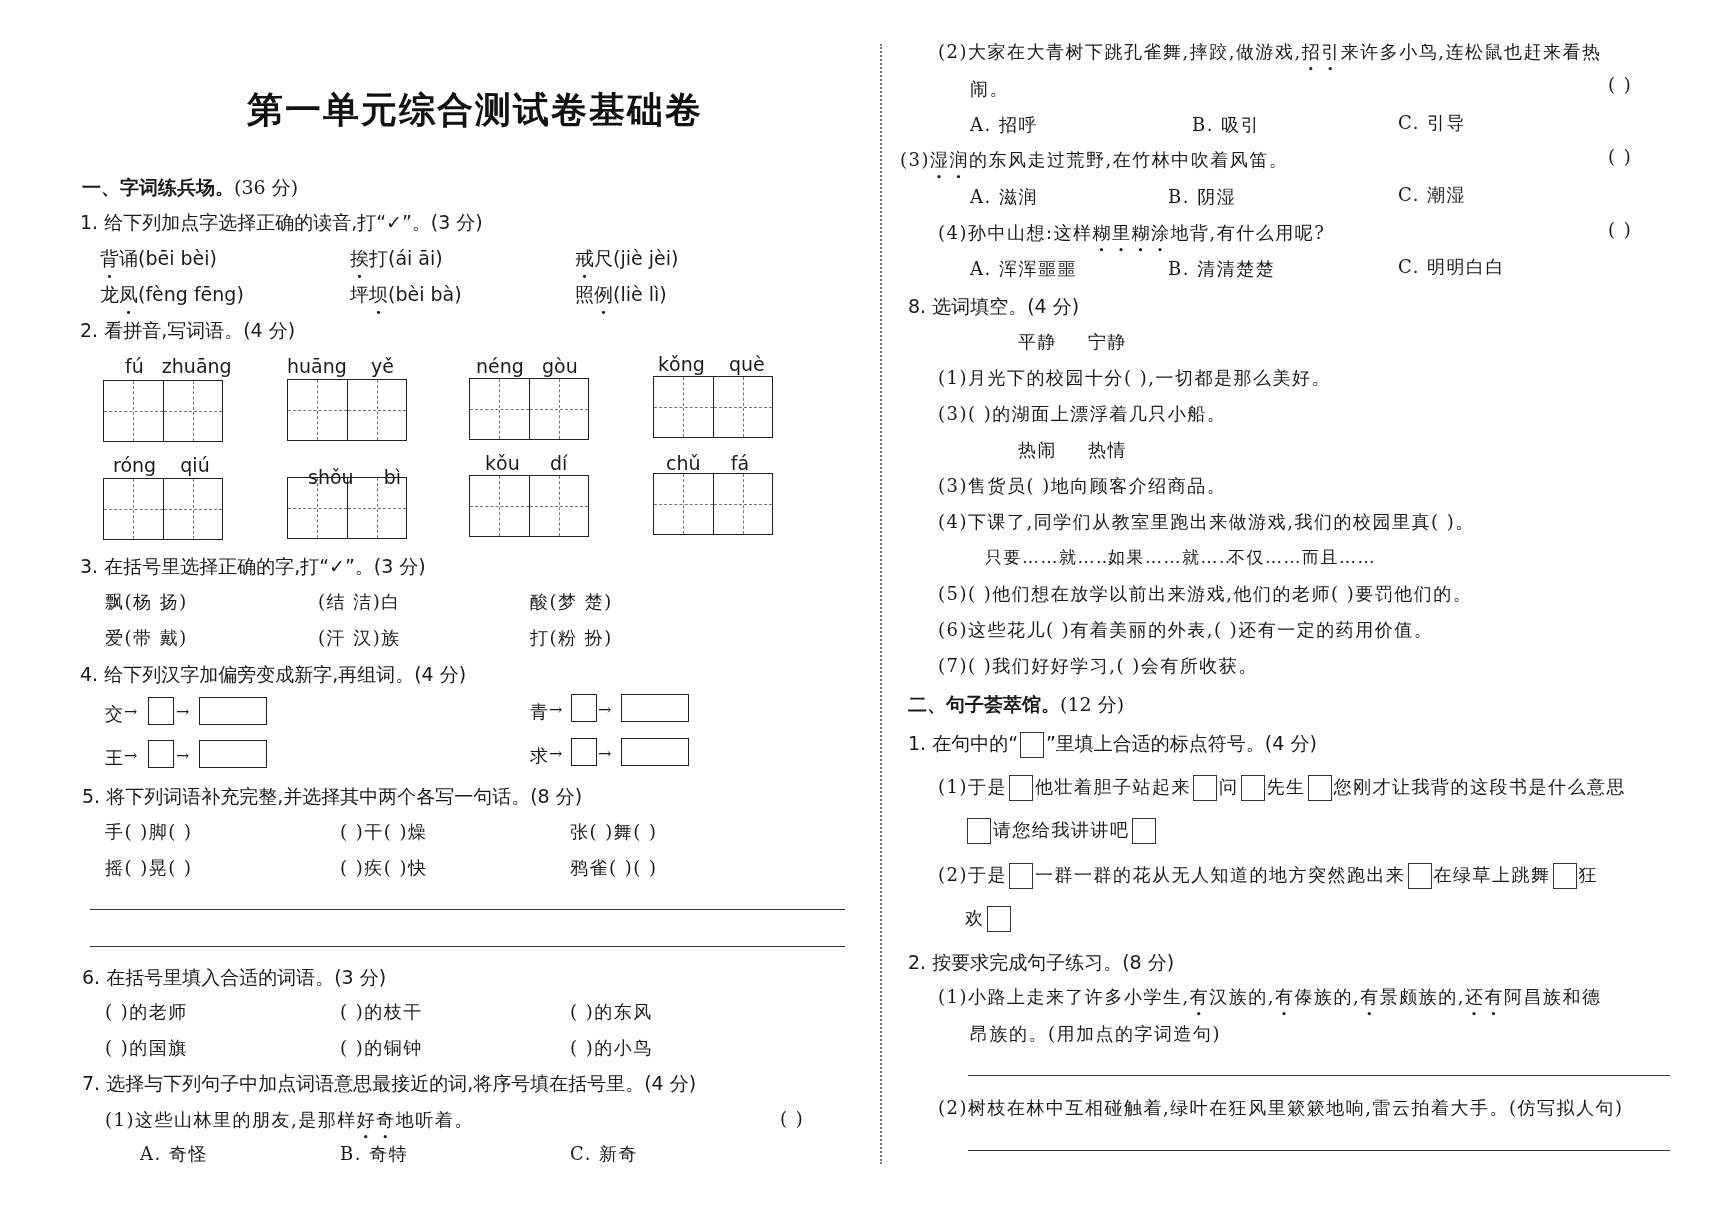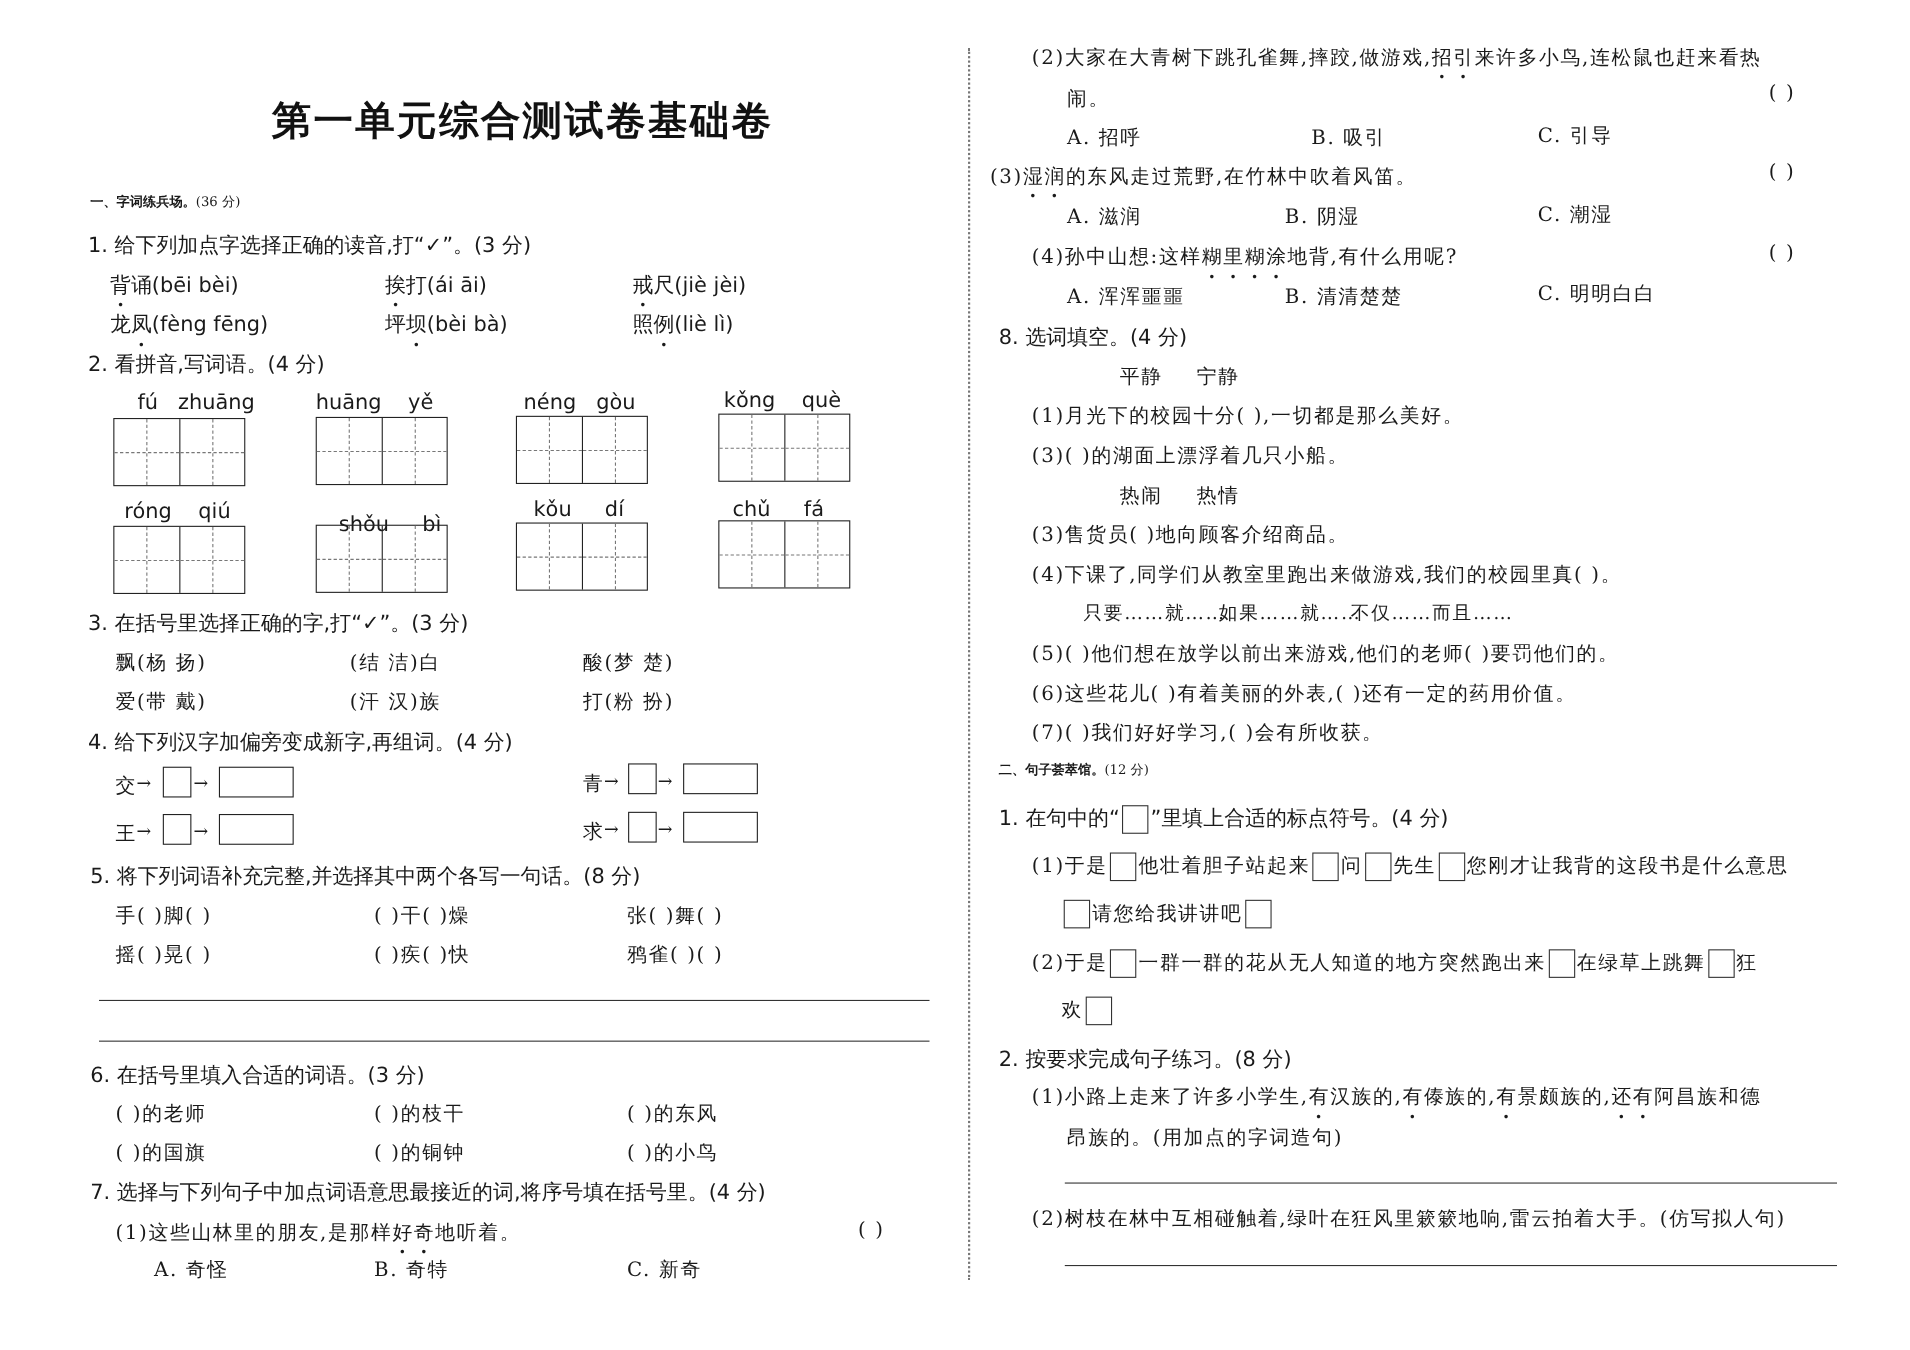--- a/index.html
+++ b/index.html
@@ -1,21 +1,21 @@
 <!DOCTYPE html>
 <html><head>
 <meta charset="utf-8">
 <style>
   html, body { margin:0; padding:0; background:#fff; }
   body { width:1736px; height:1227px; position:relative; overflow:hidden;
          font-family:"DejaVu Serif","Liberation Serif",serif; color:#1a1a1a; }
   .abs { position:absolute; white-space:nowrap; }
   .title { left:0; width:950px; top:86px; text-align:center; font-size:36px; font-weight:bold;
            font-family:"DejaVu Sans","Liberation Sans",sans-serif; letter-spacing:2px; color:#111; }
-  .sec { font-size:12px; font-weight:bold; font-family:"DejaVu Sans","Liberation Sans",sans-serif; }
+  .sec { font-size:19px; font-weight:bold; font-family:"DejaVu Sans","Liberation Sans",sans-serif; }
   .sec .pts { font-weight:normal; font-family:"DejaVu Serif",serif; }
   .q { font-size:19px; font-family:"DejaVu Sans","Liberation Sans",sans-serif; }
   .t { font-size:18px; letter-spacing:1.5px; }
   .py { font-size:19px; font-family:"DejaVu Sans","Liberation Sans",sans-serif; }
   .divider { position:absolute; left:880px; top:44px; height:1120px; border-left:2px dotted #777; }
   .grid { position:absolute; width:118px; height:60px; border:1.5px solid #222; display:flex; }
   .grid .cell { flex:1; position:relative; border-right:1.5px solid #222; }
   .grid .cell:last-child { border-right:none; }
   .grid .cell::before { content:""; position:absolute; left:50%; top:0; bottom:0; border-left:1px dashed #777; }
   .grid .cell::after { content:""; position:absolute; top:50%; left:0; right:0; border-top:1px dashed #777; }

